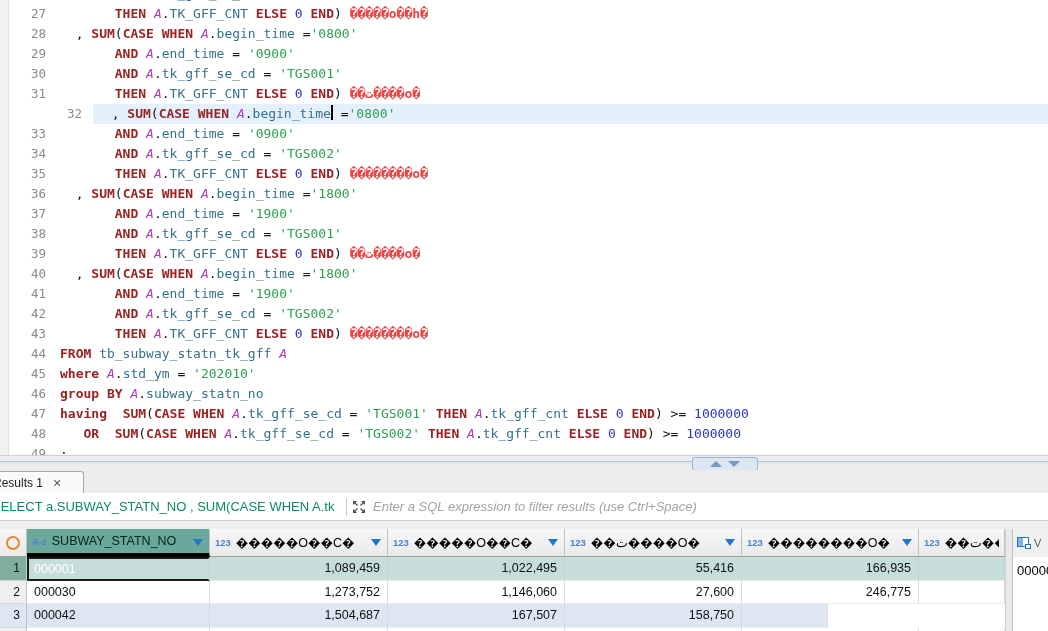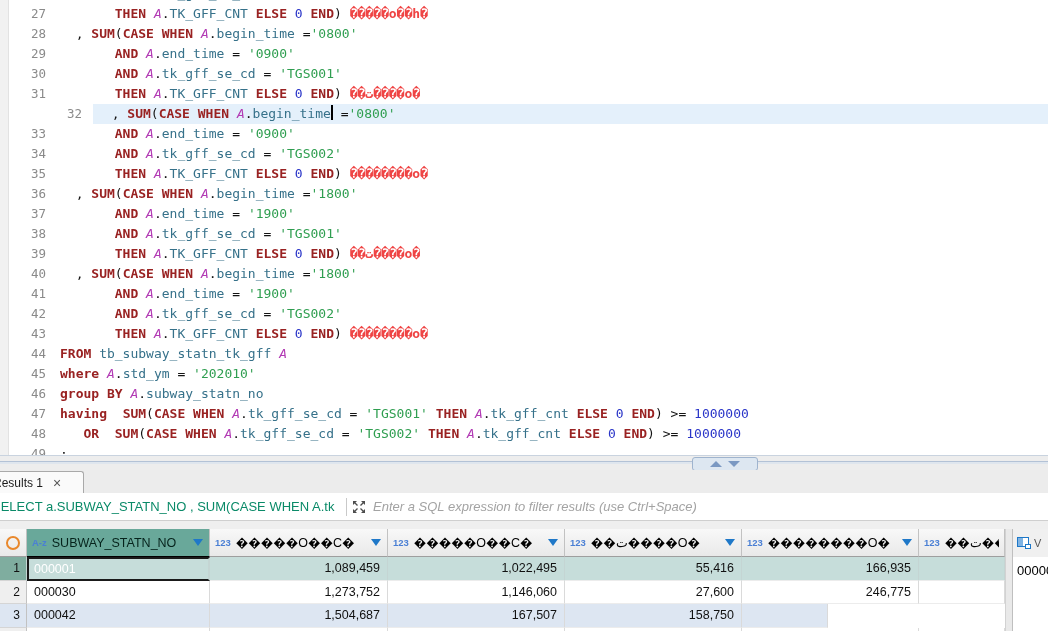--- a/index.html
+++ b/index.html
@@ -63,21 +63,21 @@
   #grid{position:absolute;top:529px;left:0;width:1005px;bottom:0;overflow:hidden;font-size:12px;}
   .hdr-row{display:flex;height:28px;}
   .hdr-cell{box-sizing:border-box;background:linear-gradient(#f8f8f8,#e9e9e9);
             border-right:1px solid #c2c2c2;border-bottom:1px solid #9e9e9e;
             display:flex;align-items:center;padding:0 5px;position:relative;overflow:hidden;}
   .hdr-cell .ctype{color:#4a7fd4;font-size:9.5px;font-weight:bold;margin-right:5px;flex:0 0 auto;}
   .hdr-cell .clabel{color:#000;white-space:nowrap;overflow:hidden;font-size:12.5px;}
   .hdr-cell .filter-arrow{position:absolute;right:6px;top:10px;width:0;height:0;
         border-left:5px solid transparent;border-right:5px solid transparent;
         border-top:7px solid #1f78c8;}
-  .hdr-cell.col-selected{background:#69a89a;border-bottom:1px solid #000000;}
+  .hdr-cell.col-selected{background:#69a89a;border-bottom:4px solid #000000;}
   .hdr-cell.col-selected .clabel{color:#06231c;}
   .hdr-corner{justify-content:center;}
   .corner-circle{width:10px;height:10px;border:2px solid #e9882c;border-radius:50%;}
   .grid-row{display:flex;height:23.5px;}
   .gcell{box-sizing:border-box;display:flex;align-items:center;justify-content:flex-end;
          padding:0 7px;border-right:1px solid #dadada;border-bottom:1px solid #ececec;
          font-size:12.5px;color:#111;white-space:nowrap;overflow:hidden;background:#fff;}
   .gcell.left{justify-content:flex-start;}
   .rowhdr{background:#efefef;border-right:1px solid #c2c2c2;border-bottom:1px solid #d5d5d5;
           justify-content:flex-end;padding:0 6px 0 2px;font-size:12px;}

